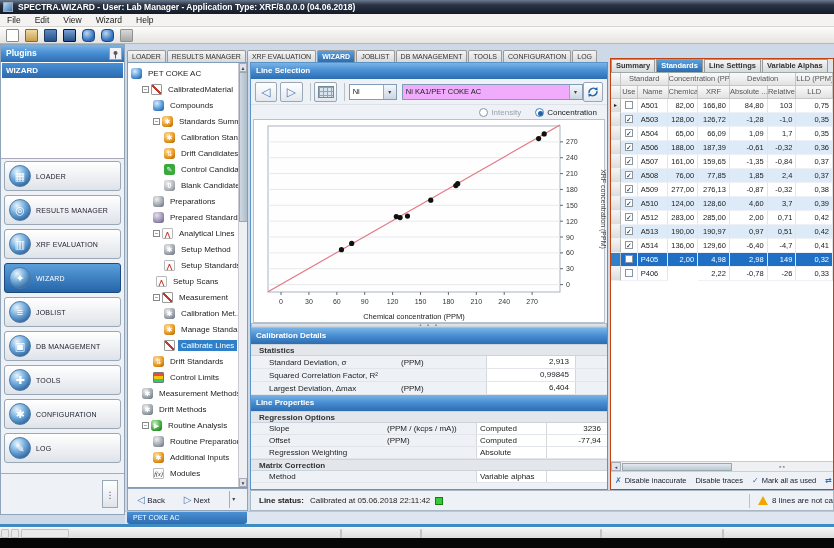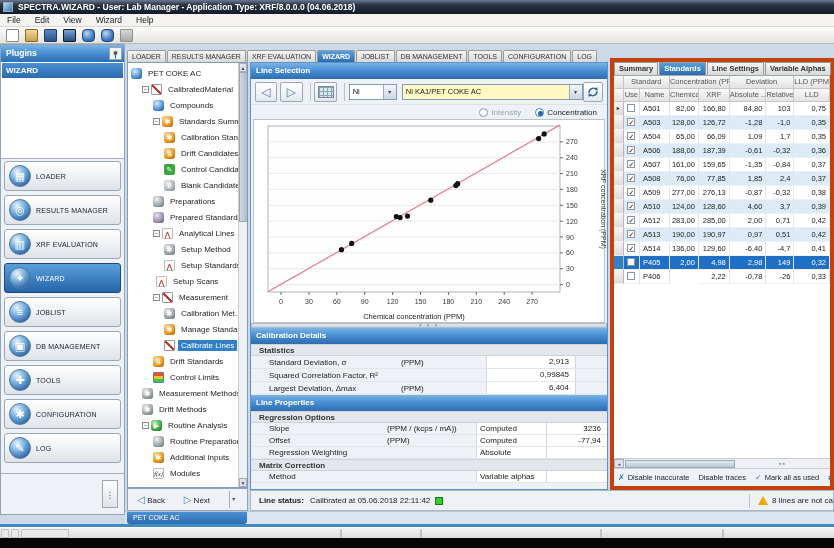--- a/index.html
+++ b/index.html
@@ -89,21 +89,21 @@
   .ls-toolbar{height:26px;display:flex;align-items:center;padding:0 4px;background:#eef2f7;border-bottom:1px solid #dde2e8;}
   .ls-btn{width:24px;height:20px;background:linear-gradient(180deg,#fff,#e4e8ee);border:1px solid #9aa7b5;border-radius:2px;
     text-align:center;line-height:19px;color:#4a7ab5;font-size:12px;margin-right:3px;}
   .ls-sep{width:1px;height:18px;background:#b8c2cc;margin:0 4px;}
   .ptable-icon{width:16px;height:12px;margin:0 auto;
     background:linear-gradient(90deg,#8aa 1px,transparent 1px),linear-gradient(#8aa 1px,transparent 1px),#d8e4f0;background-size:4px 4px;border:1px solid #789;}
   .combo{height:16px;border:1px solid #7f9db9;background:#fff;display:flex;align-items:center;font-size:7.5px;}
   .combo .val{flex:1;padding-left:3px;white-space:nowrap;overflow:hidden;}
   .combo .arrow{width:13px;height:14px;background:linear-gradient(180deg,#f4f6f9,#cdd6e0);border-left:1px solid #9ab;text-align:center;line-height:14px;font-size:6px;color:#345;}
   .combo.small{width:52px;margin-right:5px;}
-  .combo.wide{width:196px;background:#fef9c3;}
+  .combo.wide{width:196px;background:#f0abfc;}
   .refresh-btn{width:22px;height:20px;margin-left:auto;background:linear-gradient(180deg,#fff,#e4e8ee);border:1px solid #9aa7b5;border-radius:2px;display:flex;align-items:center;justify-content:center;}
   .radio-row{height:14px;display:flex;justify-content:flex-end;align-items:center;gap:14px;padding-right:10px;font-size:8px;}
   .radio{width:9px;height:9px;border-radius:50%;border:1px solid #8a95a2;background:#fff;margin-right:3px;position:relative;}
   .radio.on{border-color:#3c7fc0;}
   .radio.on::after{content:"";position:absolute;left:2px;top:2px;width:5px;height:5px;border-radius:50%;background:#2465a8;}
   .radio-lbl.dim{color:#9aa2ac;}
   .chart-wrap{height:204px;background:#fff;border:1px solid #b8c2cc;margin:0 2px;}
   .splitter-h{height:5px;background:linear-gradient(180deg,#e4e9ef,#c9d2dc);border:1px solid #b0bcc8;text-align:center;line-height:3px;color:#7a8694;font-size:6px;letter-spacing:2px;}
   .band{height:12px;background:#e3e7ec;border-top:1px solid #cdd3da;border-bottom:1px solid #cdd3da;font-weight:bold;font-size:8px;line-height:11px;padding-left:8px;color:#333;}
   .kv-row{height:13px;display:flex;border-bottom:1px solid #e2e6ea;font-size:8px;align-items:center;}
@@ -118,21 +118,21 @@
 
   .line-status{position:absolute;left:250px;top:490px;width:584px;height:21px;background:#eef2f6;border:1px solid #aab8c6;display:flex;align-items:center;overflow:hidden;}
   .ls-label{font-weight:bold;font-size:8px;padding-left:8px;white-space:nowrap;}
   .ls-value{font-size:8px;padding-left:6px;white-space:nowrap;}
   .green-led{width:8px;height:8px;background:#33cc33;border:1px solid #1a7a1a;margin-left:5px;}
   .ls-div{width:1px;height:14px;background:#b8c2cc;margin:0 8px;}
   .warn-box{margin-left:auto;display:flex;align-items:center;white-space:nowrap;font-size:8px;color:#223;}
   .warn-tri{width:0;height:0;border-left:5px solid transparent;border-right:5px solid transparent;border-bottom:9px solid #f0a500;margin-right:4px;position:relative;}
 
   
-  .right-panel{position:absolute;left:610px;top:58px;width:224px;height:432px;background:#fff;border:4px solid #c2410c;display:flex;flex-direction:column;}
+  .right-panel{position:absolute;left:610px;top:58px;width:224px;height:432px;background:#fff;border:1px solid #c2410c;display:flex;flex-direction:column;}
   .rp-tabs{height:13px;display:flex;background:#dde4ec;}
   .rtab{font-size:7.5px;font-weight:bold;color:#333;background:linear-gradient(180deg,#f5f5f5,#d9d9d9);
     border:1px solid #9a9a9a;border-bottom:none;padding:1px 4px 0 4px;margin-right:1px;white-space:nowrap;}
   .rtab.active{background:linear-gradient(180deg,#57a0dc,#2d6cb0);color:#fff;}
   .rp-table{flex:1;overflow:hidden;position:relative;border-top:1px solid #9aa;}
   .h-row{display:flex;height:13px;}
   .h-cell{background:linear-gradient(180deg,#fafafa,#e2e2e2);border-right:1px solid #c6c6c6;border-bottom:1px solid #c6c6c6;
     font-size:7.5px;color:#555;text-align:center;line-height:12px;white-space:nowrap;overflow:hidden;}
   .t-row{display:flex;height:14px;}
   .t-row.alt .t-cell{background:#dcebf7;}

